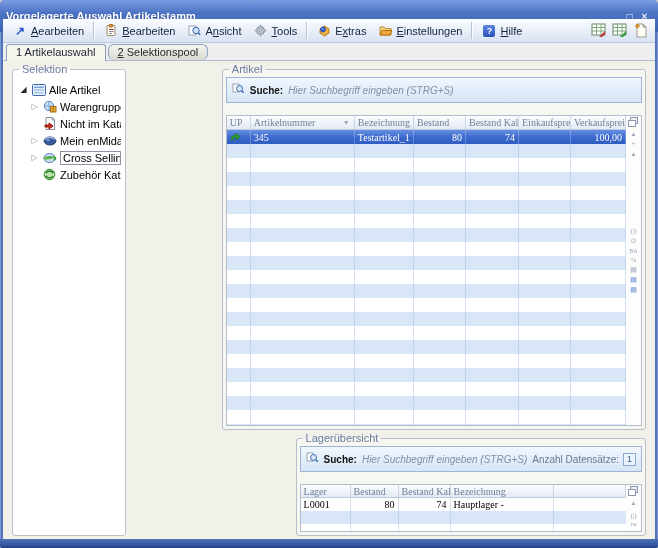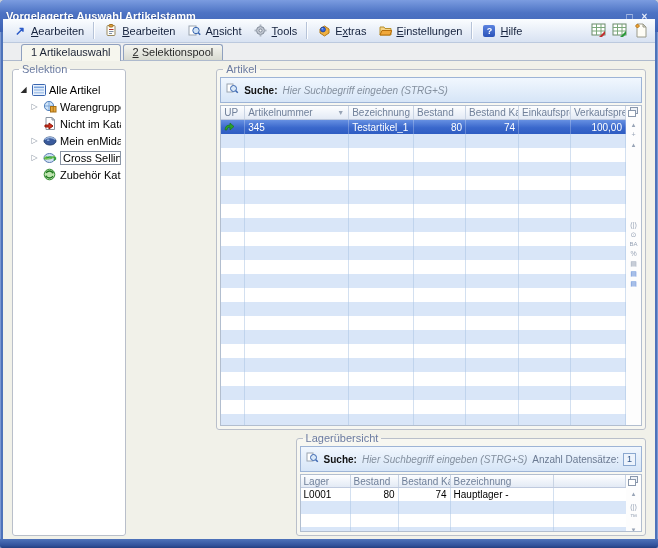--- a/index.html
+++ b/index.html
@@ -31,26 +31,26 @@
   .mi-icon { width:14px; height:13px; display:inline-flex; align-items:center; justify-content:center; flex:none; }
   .arrow-glyph { color:#2b5ac8; font-weight:bold; font-size:12px; line-height:1; }
   .hilfe-glyph { width:12px; height:12px; background:linear-gradient(#5b83e0,#2a52b8); color:#fff;
     border-radius:2px; font-size:9px; font-weight:bold; display:flex; align-items:center; justify-content:center; }
   .menu-sep { width:2px; height:17px; margin:0 3px; flex:none;
     border-left:1px solid #b6c3d8; border-right:1px solid #fdfeff; }
   .menubar-spacer { flex:1; }
   .tool-btn { width:21px; height:20px; display:flex; align-items:center; justify-content:center; cursor:default; }
 
   
-  .tabstrip { height:17px; flex:none; display:flex; align-items:flex-end; padding:0 18px; gap:2px;
+  .tabstrip { height:17px; flex:none; display:flex; align-items:flex-end; padding:0 3px; gap:2px;
     background:#edeef0; }
   .tab { font-size:11px; color:#1c2436; padding:1px 9px 2px;
     border:1px solid #8fa0bf; border-bottom:none; border-radius:3px 3px 0 0; white-space:nowrap; }
   .tab.active { background:#f6f6ee; position:relative; z-index:2; margin-bottom:-1px; padding-bottom:3px; }
-  .tab.inactive { background:linear-gradient(#f5f5f0,#d8dad1); color:#2a2a2a; }
+  .tab.inactive { background:linear-gradient(#f5f5f0,#d8dad1); color:#2a2a2a;border-radius:6px; }
   .tab u { text-decoration:underline; }
 
   
   .content { flex:1; display:flex; gap:3px; padding:2px 9px 3px; overflow:hidden;
     background:#f1f1e9; border-top:1px solid #aebacd; }
 
   fieldset { border:1px solid #b9bfca; border-radius:3px; padding:2px 3px 3px; min-width:0; }
   legend { font-size:11px; color:#6b7ba1; padding:0 3px; margin-left:3px; }
 
   .fs-selektion { width:114px; flex:none; background:#fff; display:flex; flex-direction:column; }
@@ -72,21 +72,21 @@
   .searchbar { height:26px; flex:none; border:1px solid #9db4d6;
     background:linear-gradient(#f1f7fe,#d6e5f7); display:flex; align-items:center;
     padding:0 5px; gap:5px; font-size:10px; }
   .search-label { font-weight:bold; color:#111; }
   .search-placeholder { font-style:italic; color:#84909f; overflow:hidden; white-space:nowrap; }
   .count { margin-left:auto; display:flex; align-items:center; gap:4px; color:#6b7a92; font-size:10px; white-space:nowrap; }
   .count-badge { border:1px solid #8aa8d0; background:#ecf3fc; color:#35598c;
     font-size:9px; padding:0 3px; line-height:11px; }
 
   
-  .gridwrap { flex:1; display:flex; margin-top:2px; border:1px solid #b2becf; background:#701a75; overflow:hidden; }
+  .gridwrap { flex:1; display:flex; margin-top:12px; border:1px solid #b2becf; background:#701a75; overflow:hidden;font-family:Liberation Serif, serif; }
   .grid { flex:1; display:flex; flex-direction:column; overflow:hidden; min-width:0; }
   .gridrow { display:flex; height:14px; flex:0 0 14px; align-items:stretch; }
   .fs-lager .gridrow { height:13px; flex-basis:13px; }
   .cell { padding:0 3px; font-size:10px; display:flex; align-items:center;
     overflow:hidden; white-space:nowrap; border-right:1px solid rgba(168,193,226,.5); }
   .header { background:linear-gradient(#fdfeff,#e3eaf5); border-bottom:1px solid #bfcade; }
   .header .cell { color:#70809a; border-right:1px solid #c9d4e4; }
   .num { justify-content:flex-end; }
   .sort-arrow { margin-left:auto; font-size:7px; color:#98a4b6; padding-right:1px; }
 

